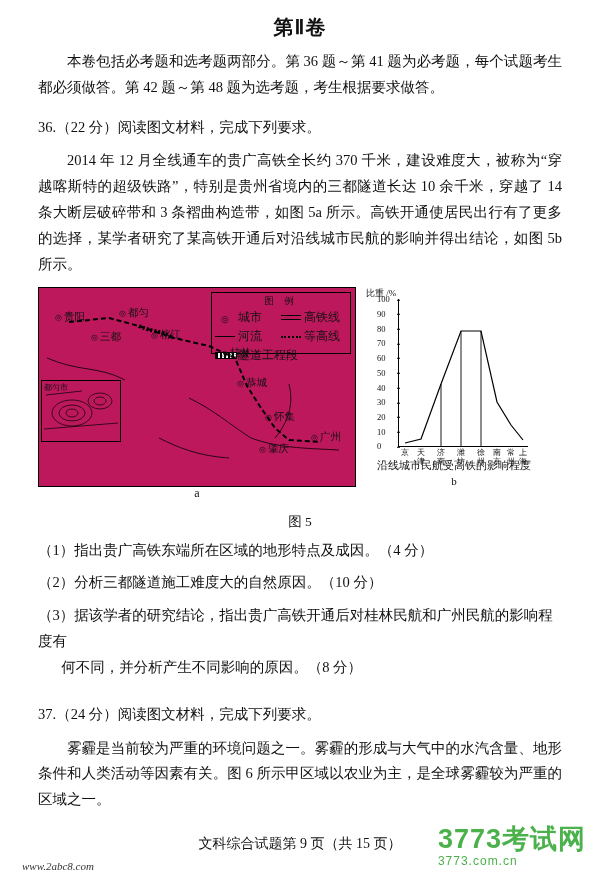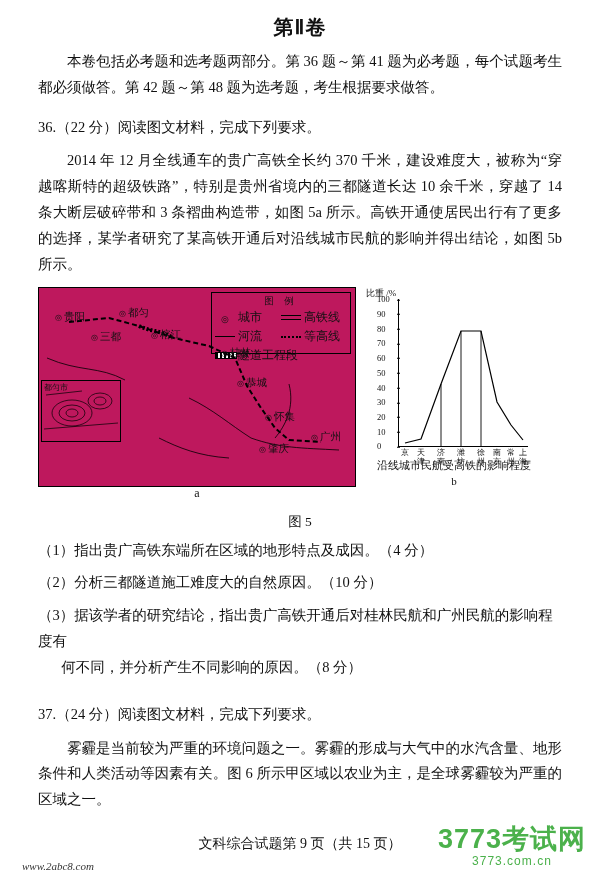--- a/index.html
+++ b/index.html
@@ -241,21 +241,21 @@
     left: 22px;
     bottom: 3px;
     font-size: 11px;
     color: #333;
     font-style: italic;
   }
   .watermark {
     position: absolute;
     right: 14px;
     bottom: 8px;
-    text-align: center;
+    text-align: left;
     line-height: 1;
   }
   .wm-main {
     font-size: 27px;
     font-weight: bold;
     color: #4bb14b;
     font-family: "Liberation Sans", sans-serif;
     letter-spacing: 1px;
   }
   .wm-sub {

